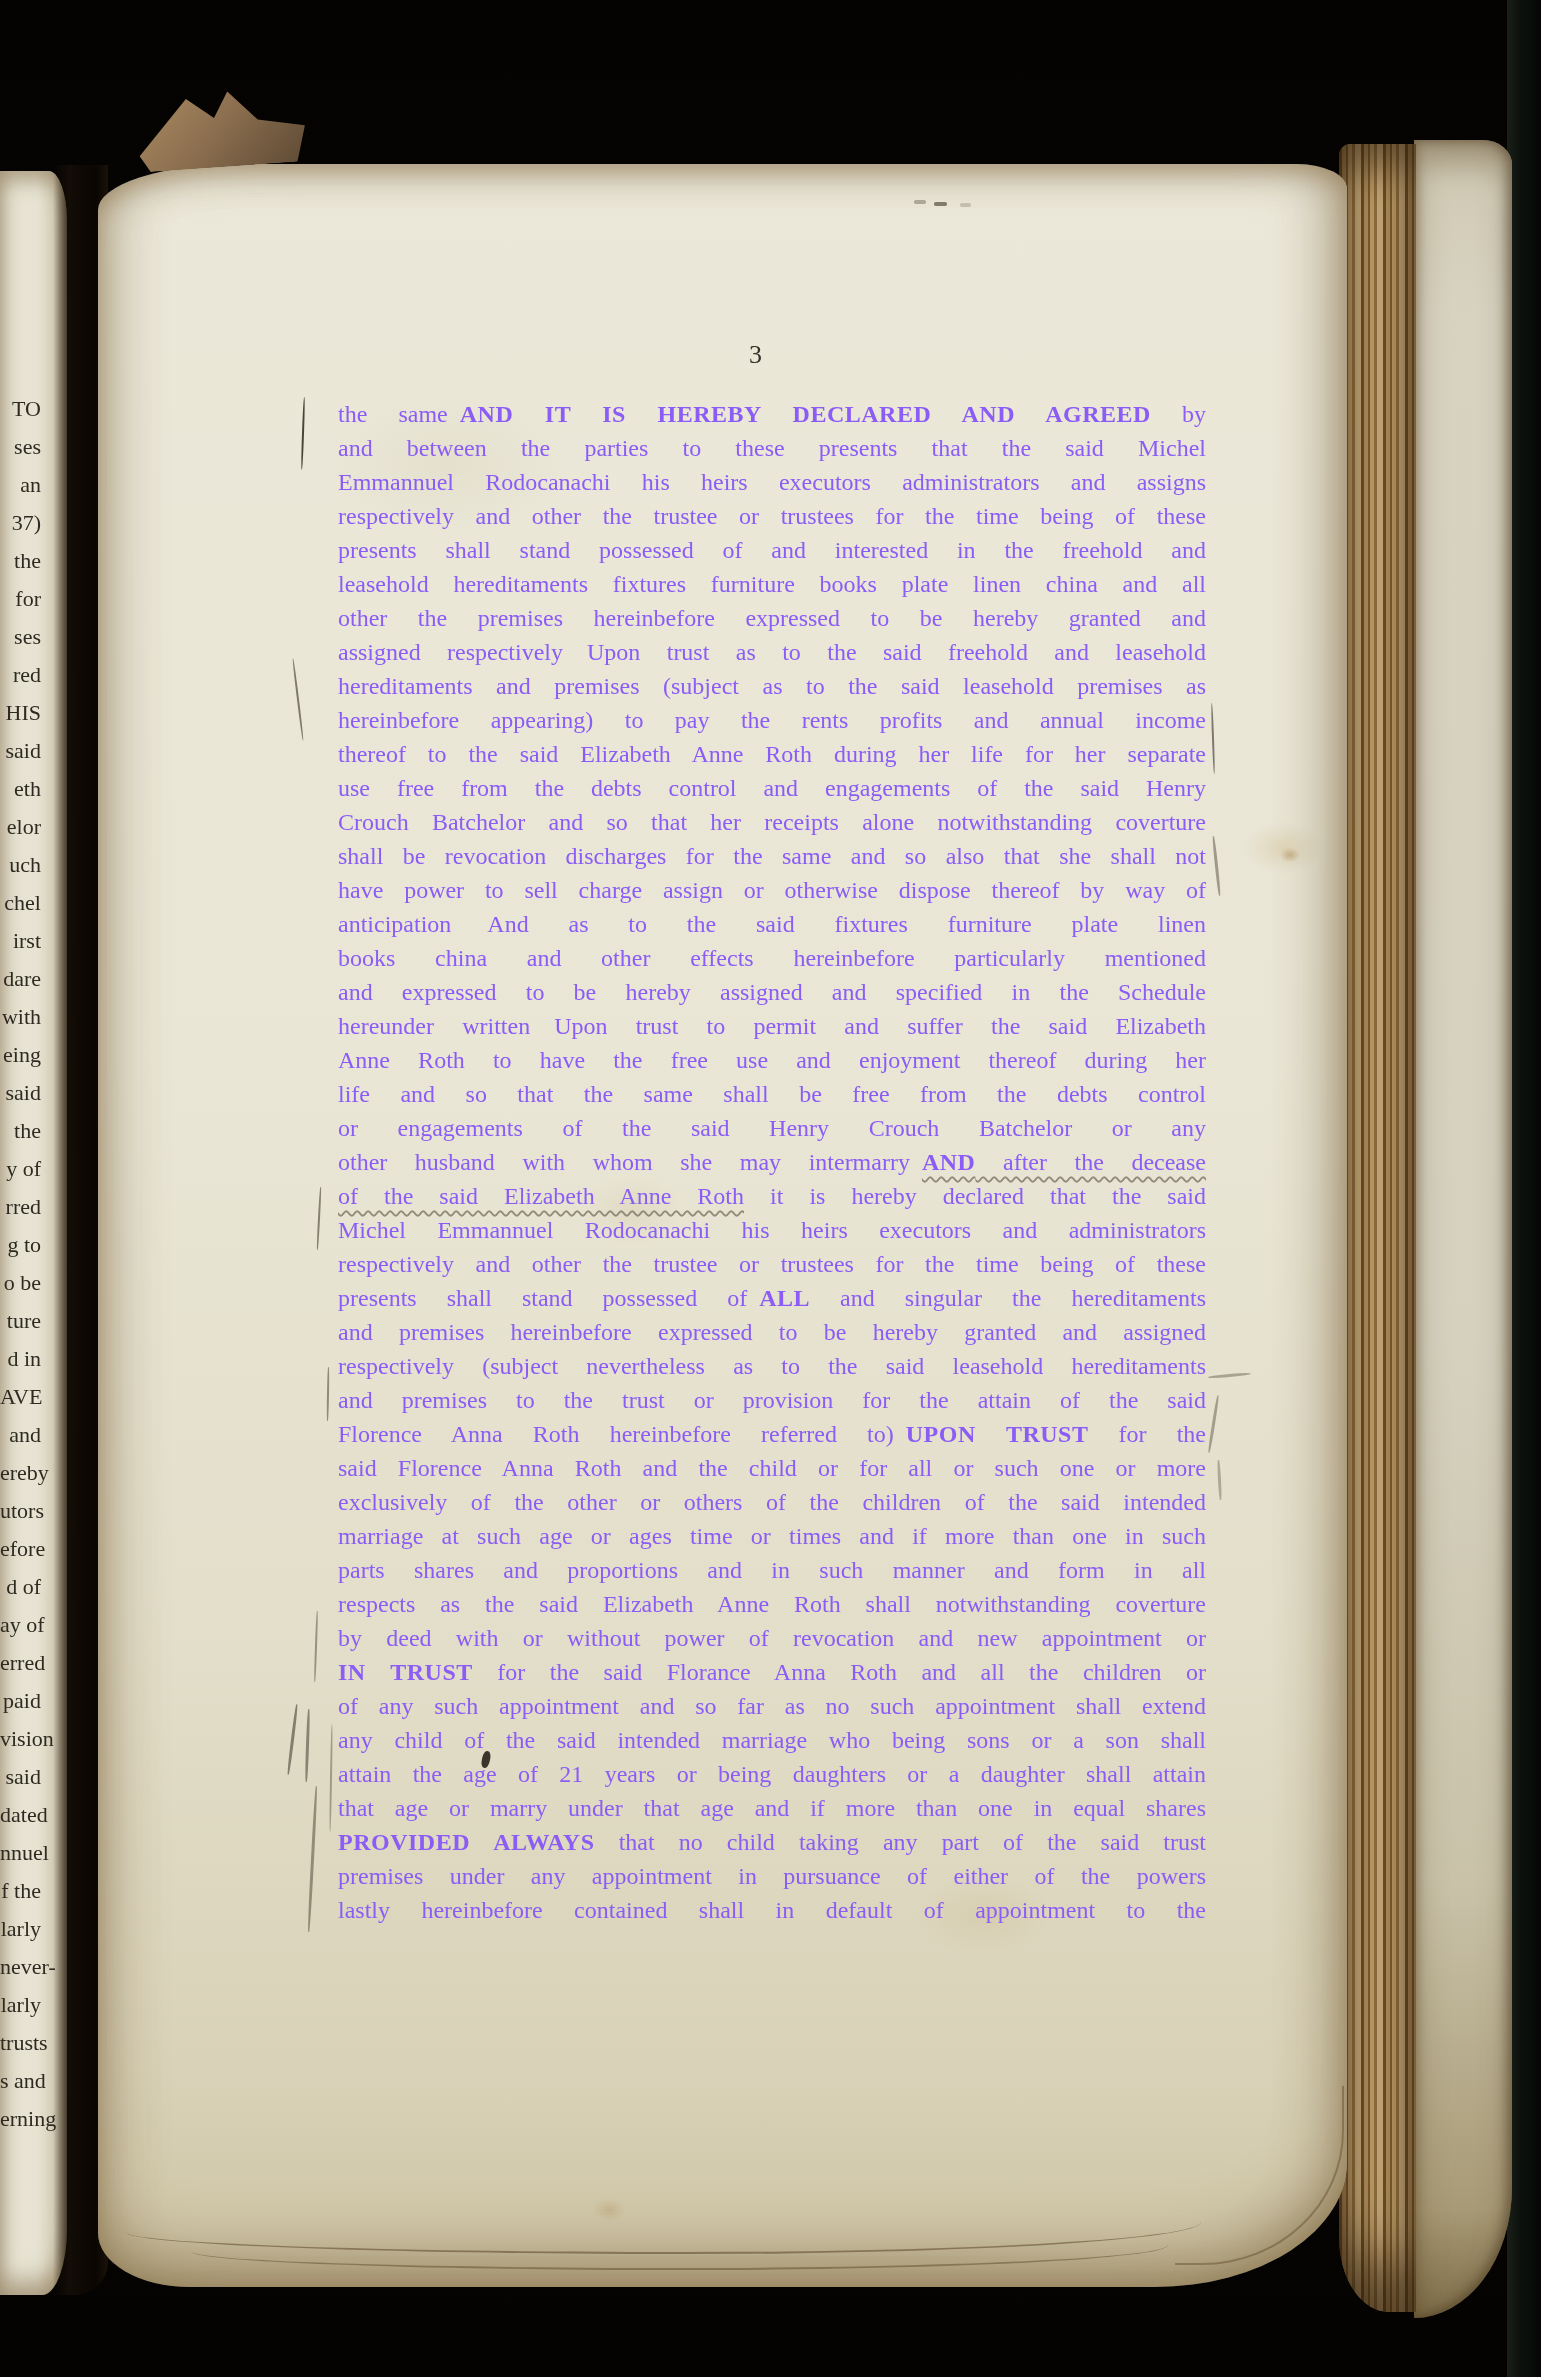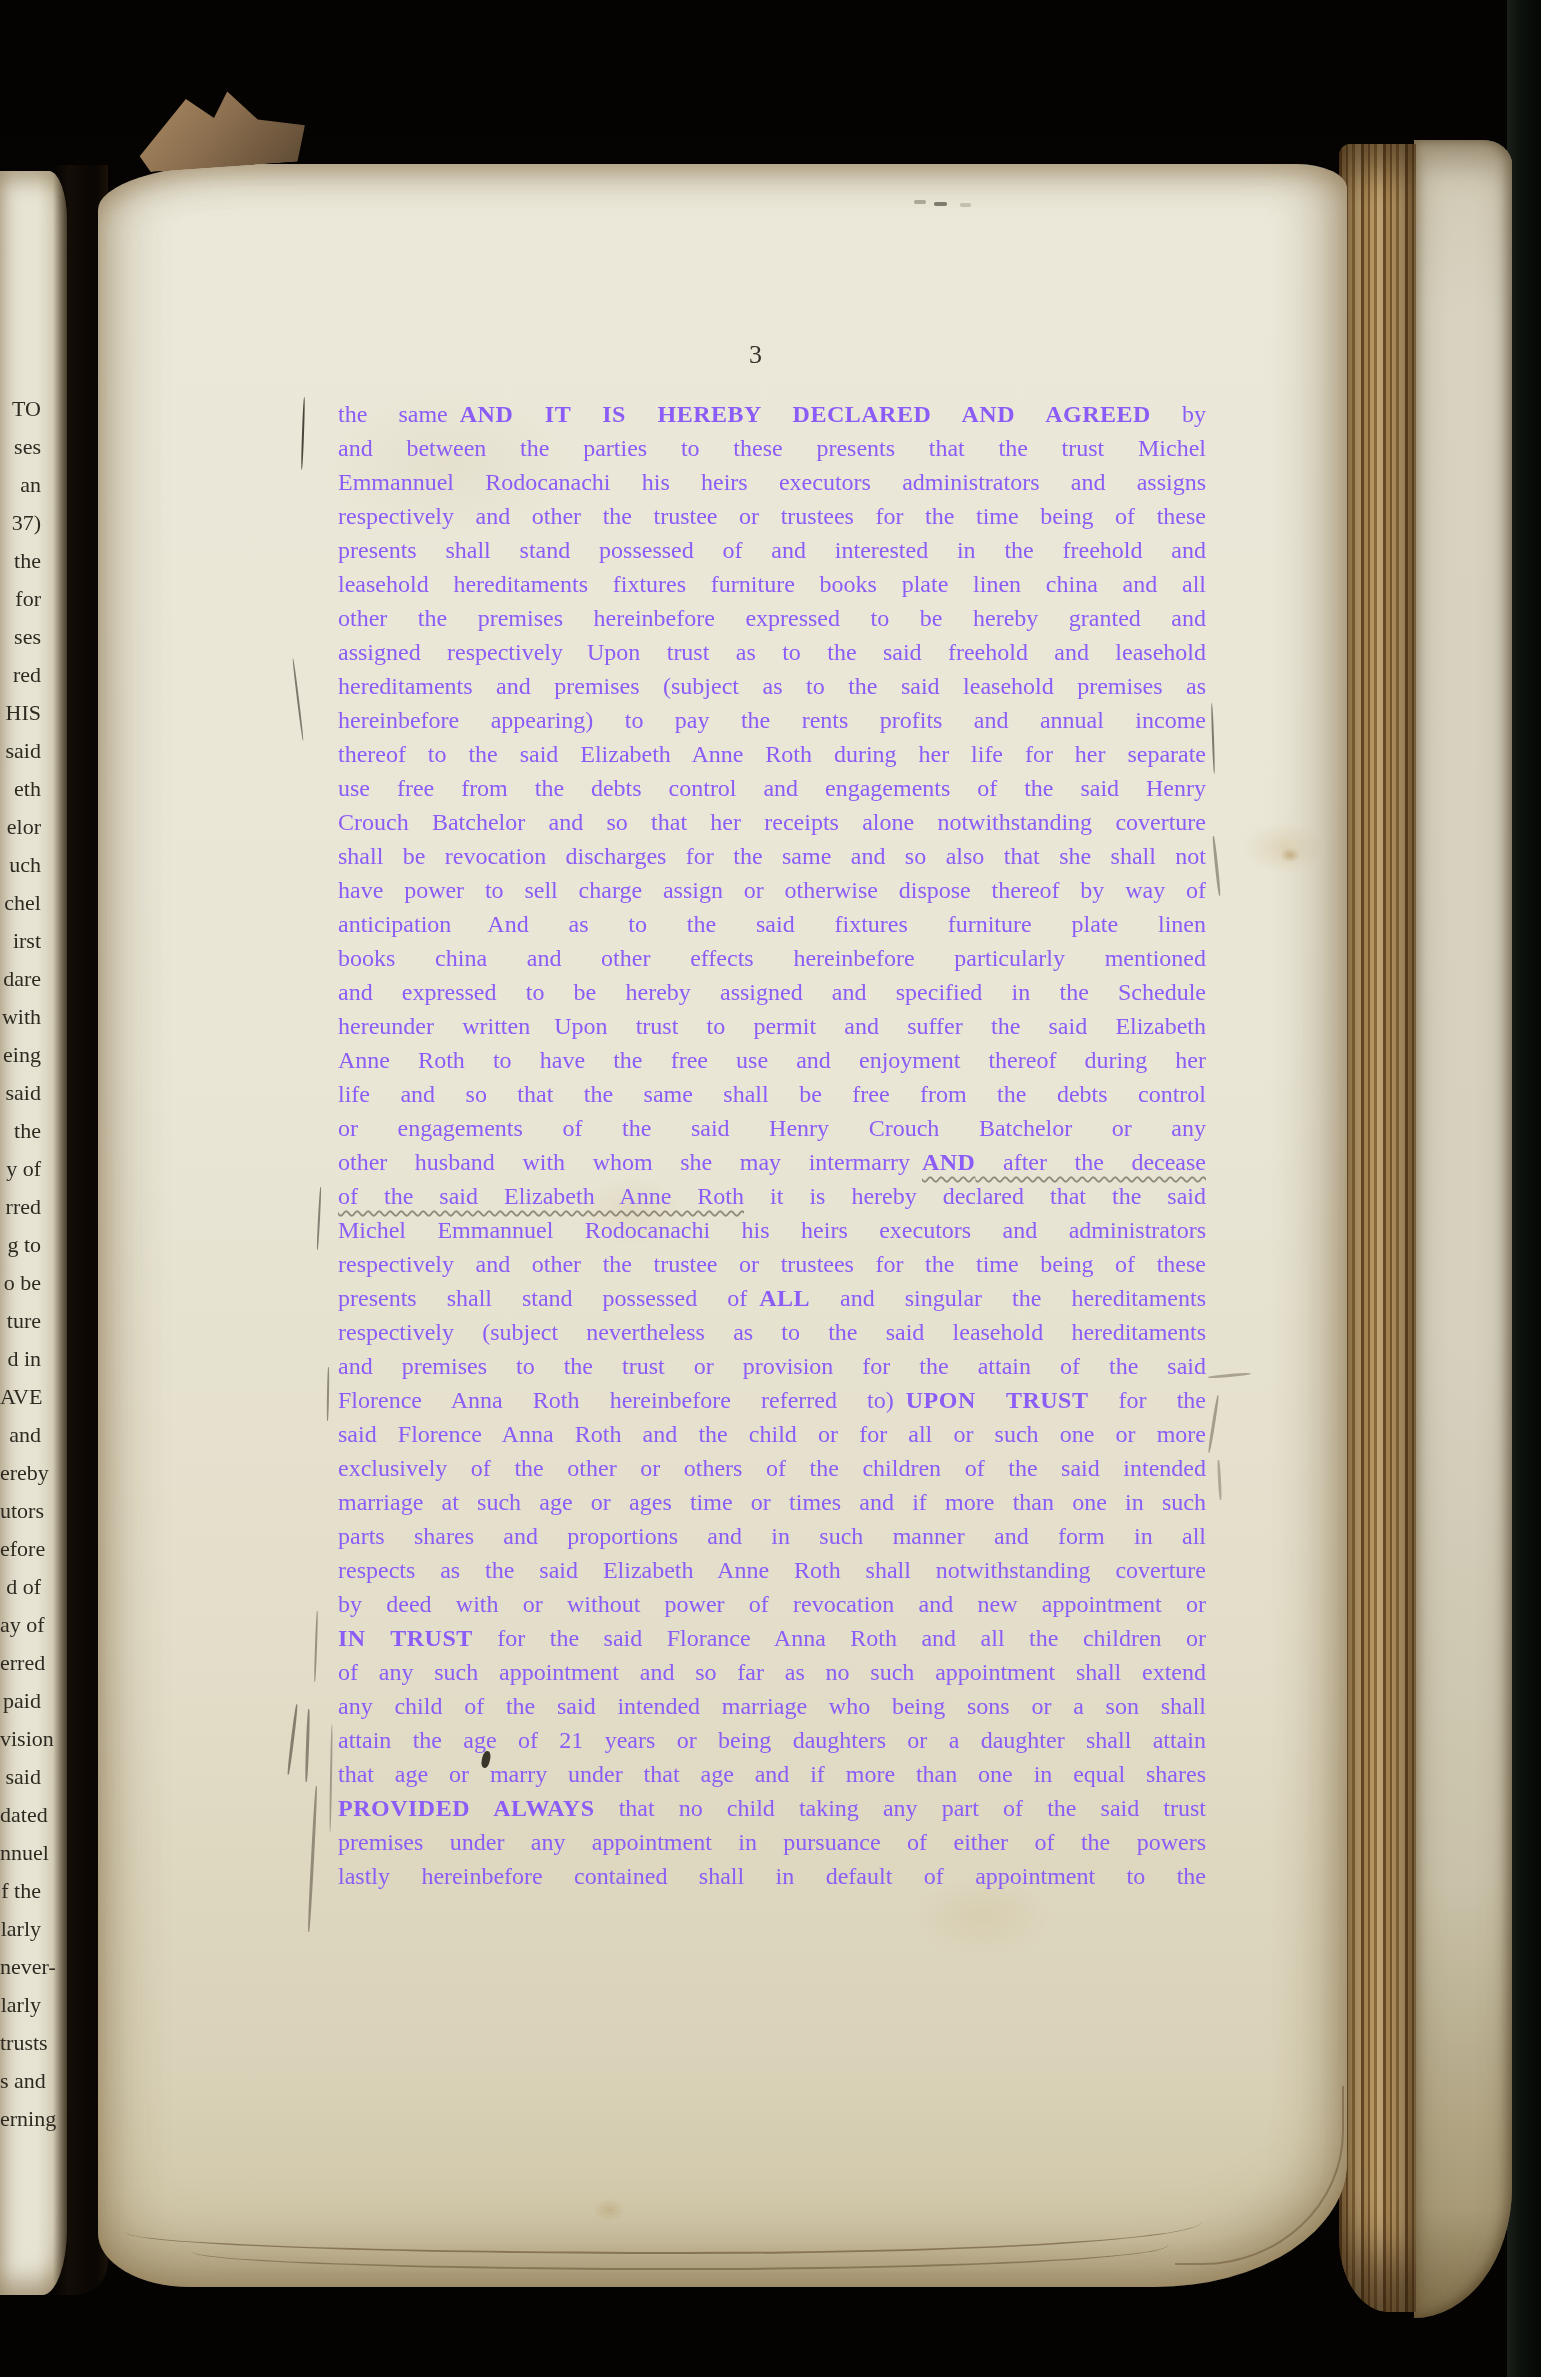--- a/index.html
+++ b/index.html
@@ -145,21 +145,21 @@
 <div class="abs page"></div>
 <div class="abs torn"></div>
 
 <div class="abs pagenum">3</div>
 <div class="abs dash" style="left:914px;top:200px;width:11.7px;background:rgba(140,135,122,.65);"></div>
 <div class="abs dash" style="left:934px;top:202px;width:13.4px;background:rgba(110,105,92,.85);"></div>
 <div class="abs dash" style="left:960px;top:203px;width:11px;background:rgba(160,155,140,.5);"></div>
 
 <div class="abs text-block">
     <div class="tl"><span>the same </span><span class="b">AND IT IS HEREBY DECLARED AND AGREED</span><span> by</span></div>
-    <div class="tl"><span>and between the parties to these presents that the trust Michel</span></div>
+    <div class="tl"><span>and between the parties to these presents that the said Michel</span></div>
     <div class="tl"><span>Emmannuel Rodocanachi his heirs executors administrators and assigns</span></div>
     <div class="tl"><span>respectively and other the trustee or trustees for the time being of these</span></div>
     <div class="tl"><span>presents shall stand possessed of and interested in the freehold and</span></div>
     <div class="tl"><span>leasehold hereditaments fixtures furniture books plate linen china and all</span></div>
     <div class="tl"><span>other the premises hereinbefore expressed to be hereby granted and</span></div>
     <div class="tl"><span>assigned respectively  Upon trust as to the said freehold and leasehold</span></div>
     <div class="tl"><span>hereditaments and premises (subject as to the said leasehold premises as</span></div>
     <div class="tl"><span>hereinbefore appearing) to pay the rents profits and annual income</span></div>
     <div class="tl"><span>thereof to the said Elizabeth Anne Roth during her life for her separate</span></div>
     <div class="tl"><span>use free from the debts control and engagements of the said Henry</span></div>
@@ -171,20 +171,21 @@
     <div class="tl"><span>and expressed to be hereby assigned and specified in the Schedule</span></div>
     <div class="tl"><span>hereunder written  Upon trust to permit and suffer the said Elizabeth</span></div>
     <div class="tl"><span>Anne Roth to have the free use and enjoyment thereof during her</span></div>
     <div class="tl"><span>life and so that the same shall be free from the debts control</span></div>
     <div class="tl"><span>or engagements of the said Henry Crouch Batchelor or any</span></div>
     <div class="tl"><span>other husband with whom she may intermarry </span><span class="b p">AND</span><span class="p"> after the decease</span></div>
     <div class="tl"><span class="p">of the said Elizabeth Anne Roth</span><span> it is hereby declared that the said</span></div>
     <div class="tl"><span>Michel Emmannuel Rodocanachi his heirs executors and administrators</span></div>
     <div class="tl"><span>respectively and other the trustee or trustees for the time being of these</span></div>
     <div class="tl"><span>presents shall stand possessed of </span><span class="b">ALL</span><span> and singular the hereditaments</span></div>
+    <div class="tl"><span>and premises hereinbefore expressed to be hereby granted and assigned</span></div>
     <div class="tl"><span>respectively (subject nevertheless as to the said leasehold hereditaments</span></div>
     <div class="tl"><span>and premises to the trust or provision for the attain of the said</span></div>
     <div class="tl"><span>Florence Anna Roth hereinbefore referred to) </span><span class="b">UPON TRUST</span><span> for the</span></div>
     <div class="tl"><span>said Florence Anna Roth and the child or for all or such one or more</span></div>
     <div class="tl"><span>exclusively of the other or others of the children of the said intended</span></div>
     <div class="tl"><span>marriage at such age or ages time or times and if more than one in such</span></div>
     <div class="tl"><span>parts shares and proportions and in such manner and form in all</span></div>
     <div class="tl"><span>respects as the said Elizabeth Anne Roth shall notwithstanding coverture</span></div>
     <div class="tl"><span>by deed with or without power of revocation and new appointment or</span></div>
     <div class="tl"><span class="b">IN TRUST</span><span> for the said Florance Anna Roth and all the children or</span></div>

